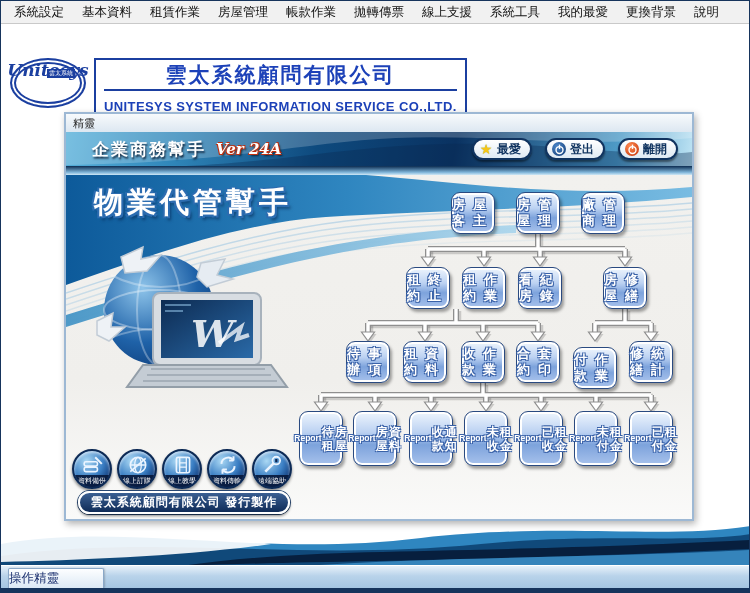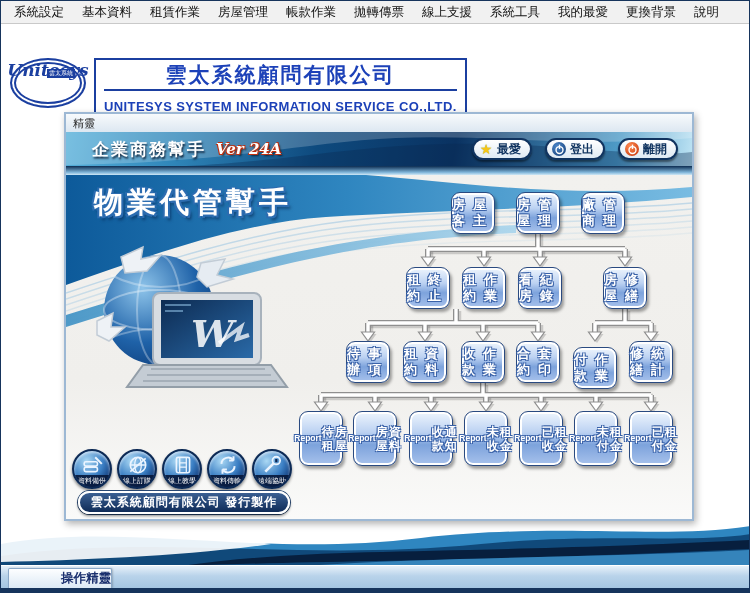--- a/index.html
+++ b/index.html
@@ -67,21 +67,21 @@
   .qbtn .band { position:absolute; bottom:0; left:0; right:0; height:12px; background:rgba(8,25,60,.92);
     color:#fff; font-size:7px; line-height:12px; text-align:center; letter-spacing:0; }
 
   .banner-pill { position:absolute; left:12px; top:316px; width:212px; height:23px; border-radius:12px;
     background:linear-gradient(180deg,#3a5f92,#102c58); border:2px solid #fff; box-shadow:0 2px 3px rgba(0,0,0,.45), 0 0 0 1px #2a4a75;
     color:#fff; font-size:12px; font-weight:bold; text-align:center; line-height:19px; letter-spacing:1px; }
 
   
   .bottom-wave { position:absolute; left:0; top:463px; width:750px; height:50px; }
   .statusbar { position:absolute; left:0; top:512px; width:750px; height:23px; background:linear-gradient(180deg,#e7f1fa,#b9d3ea 45%,#a5c6e2); border-top:1px solid #fff; }
-  .status-tab { position:absolute; left:7px; top:2px; width:104px; height:20px; background:linear-gradient(180deg,#fdfeff,#dce9f5); border:1px solid #8aa8c8; border-bottom:none; border-radius:2px 2px 0 0; color:#1a2f6e; font-weight:bold; font-size:12.5px; text-align:right; line-height:19px; box-shadow:1px 0 2px rgba(0,0,0,.2); }
+  .status-tab { position:absolute; left:7px; top:2px; width:96px; height:20px; background:linear-gradient(180deg,#fdfeff,#dce9f5); border:1px solid #8aa8c8; border-bottom:none; border-radius:2px 2px 0 0; color:#1a2f6e; font-weight:normal; font-size:12.5px; text-align:left; line-height:19px; box-shadow:1px 0 2px rgba(0,0,0,.2); }
   .bottom-strip { position:absolute; left:0; top:535px; width:750px; height:7px; background:#16345c; }
 </style>
 </head>
 <body>
 
 <div class="app">
 
 
   <div class="menubar">
     <span class="menu-item">系統設定</span>

